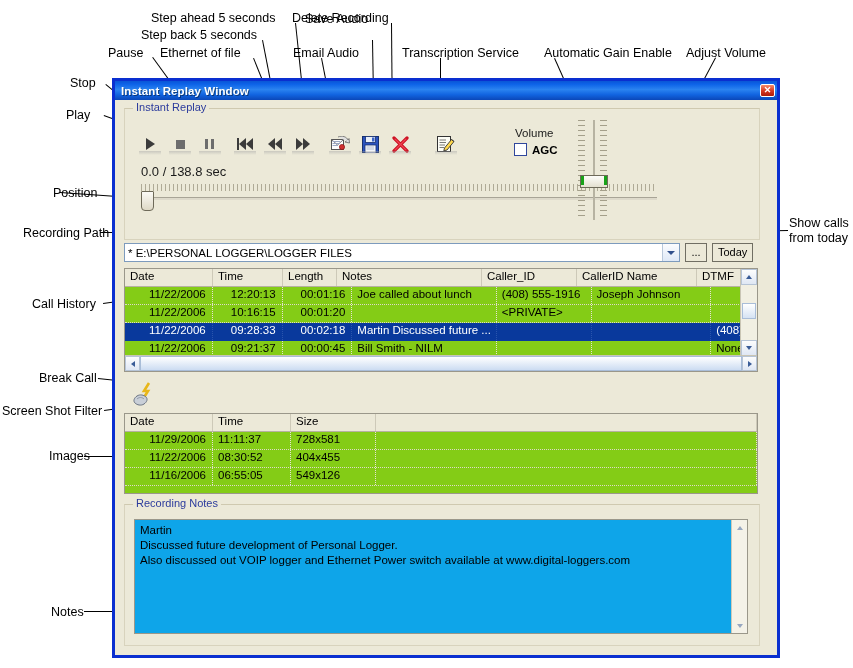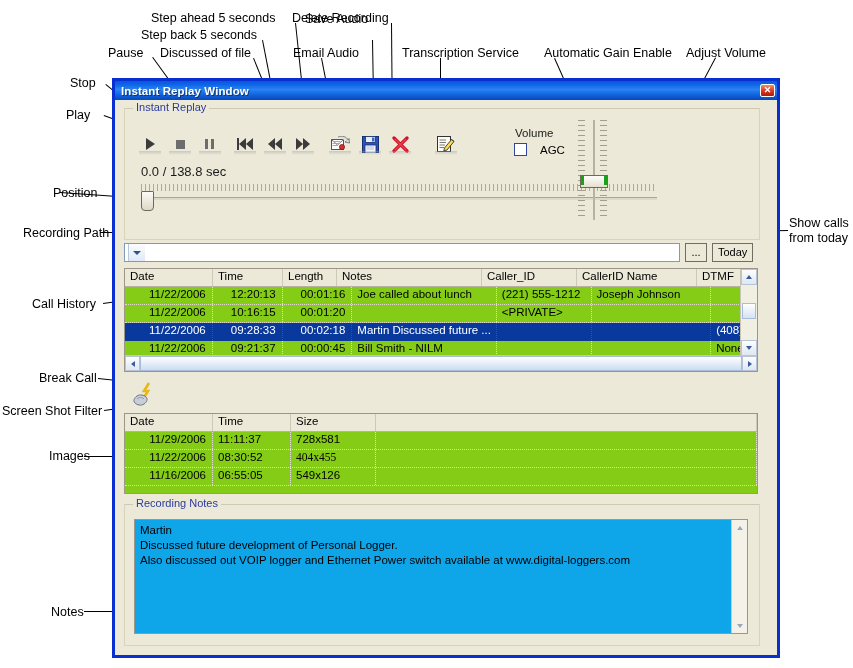--- a/index.html
+++ b/index.html
@@ -93,21 +93,21 @@
   #posSlider .track{position:absolute;top:13px;left:0;right:0;height:2px;
     background:#dedacb;border-top:1px solid #a8a496;}
   #posSlider .thumb{
     position:absolute;left:0px;top:7px;width:11px;height:18px;
     background:linear-gradient(to bottom,#fbfaf6,#ded9c6);
     border:1px solid #6e6a59;border-radius:1px 1px 4px 4px;cursor:pointer;
   }
 
   
   #volLabel{position:absolute;font-size:11.5px;color:#1a1a1a;}
-  #agcWrap{position:absolute;display:flex;align-items:center;gap:13px;}
+  #agcWrap{position:absolute;display:flex;align-items:center;gap:5px;font-weight:bold;}
   #agcWrap .cb{width:13px;height:13px;background:#fff;border:1px solid #30479c;box-sizing:border-box;cursor:pointer;}
   #agcWrap span{font-size:11.5px;}
   #volSlider{position:absolute;width:40px;height:100px;}
   #volSlider .vtrack{position:absolute;left:19px;top:0;width:2px;height:100px;background:#b7b3a2;}
   #volSlider .vt{position:absolute;top:0;width:7px;height:100px;
     background:repeating-linear-gradient(to bottom,#a49f8a 0 1px, transparent 1px 5px);}
   #volSlider .vt.l{left:4px;} #volSlider .vt.r{left:26px;}
   #volSlider .vthumb{
     position:absolute;left:6px;top:55px;width:26px;height:11px;
     background:linear-gradient(to bottom,#fdfdfa,#e4e0d0);
@@ -186,21 +186,21 @@
 
   
   #breakIcon{position:absolute;width:26px;height:24px;cursor:pointer;}
 </style>
 </head>
 <body>
 
 <div class="anno" style="left:66px;top:108px;">Play</div>
 <div class="anno" style="left:70px;top:76px;">Stop</div>
 <div class="anno" style="left:108px;top:46px;">Pause</div>
-<div class="anno" style="left:160px;top:46px;">Discussed of file</div>
+<div class="anno" style="left:160px;top:46px;">Ethernet of file</div>
 <div class="anno" style="left:141px;top:28px;">Step back 5 seconds</div>
 <div class="anno" style="left:151px;top:11px;">Step ahead 5 seconds</div>
 <div class="anno" style="left:293px;top:46px;">Email Audio</div>
 <div class="anno" style="left:305px;top:12px;">Save Audio</div>
 <div class="anno" style="left:292px;top:11px;">Delete Recording</div>
 <div class="anno" style="left:402px;top:46px;">Transcription Service</div>
 <div class="anno" style="left:544px;top:46px;">Automatic Gain Enable</div>
 <div class="anno" style="left:686px;top:46px;">Adjust Volume</div>
 <div class="anno r" style="left:53px;top:186px;">Position</div>
 <div class="anno r" style="left:23px;top:226px;">Recording Path</div>
@@ -337,20 +337,21 @@
     </div>
     <div id="volSlider" style="left:459px;top:20px;">
       <div class="vt l"></div>
       <div class="vtrack"></div>
       <div class="vt r"></div>
       <div class="vthumb"></div>
     </div>
 
     <div id="pathrow" style="left:9px;top:143px;width:634px;">
       <div class="combo" style="width:556px;">
+        <span class="cval">* E:\PERSONAL LOGGER\LOGGER FILES</span>
         <span class="arrow">
             <i class="chev"></i>
           </span>
       </div>
       <div class="sbtn">...</div>
       <div class="sbtn">Today</div>
     </div>
 
     <div class="grid" style="left:9px;top:168px;width:634px;height:104px;">
       <div class="ghead">
@@ -361,21 +362,21 @@
         <div style="width:95px">Caller_ID</div>
         <div style="width:120px">CallerID Name</div>
         <div style="width:46px">DTMF</div>
       </div>
       <div id="chRows">
           <div class="grow">
             <div class="num" style="width: 88px;">11/22/2006</div>
             <div class="num" style="width: 70px;">12:20:13</div>
             <div class="num" style="width: 70px;">00:01:16</div>
             <div style="width: 145px;">Joe called about lunch</div>
-            <div style="width: 95px;">(221) 555-1212</div>
+            <div style="width: 95px;">(408) 555-1916</div>
             <div style="width: 120px;">Joseph Johnson</div>
             <div style="width: 46px;"></div>
           </div>
           <div class="grow">
             <div class="num" style="width: 88px;">11/22/2006</div>
             <div class="num" style="width: 70px;">10:16:15</div>
             <div class="num" style="width: 70px;">00:01:20</div>
             <div style="width: 145px;"></div>
             <div style="width: 95px;">&lt;PRIVATE&gt;</div>
             <div style="width: 120px;"></div>
@@ -452,21 +453,21 @@
       <div id="imgRows">
           <div class="grow">
             <div class="num" style="width: 88px;">11/29/2006</div>
             <div style="width: 78px;">11:11:37</div>
             <div style="width: 85px;">728x581</div>
             <div style="flex: 1 1 0%;"></div>
           </div>
           <div class="grow">
             <div class="num" style="width: 88px;">11/22/2006</div>
             <div style="width: 78px;">08:30:52</div>
-            <div style="width: 85px; font-family: Liberation Serif, serif;">404x455</div>
+            <div style="width: 85px;">404x455</div>
             <div style="flex: 1 1 0%;"></div>
           </div>
           <div class="grow">
             <div class="num" style="width: 88px;">11/16/2006</div>
             <div style="width: 78px;">06:55:05</div>
             <div style="width: 85px;">549x126</div>
             <div style="flex: 1 1 0%;"></div>
           </div>
         </div>
     </div>

